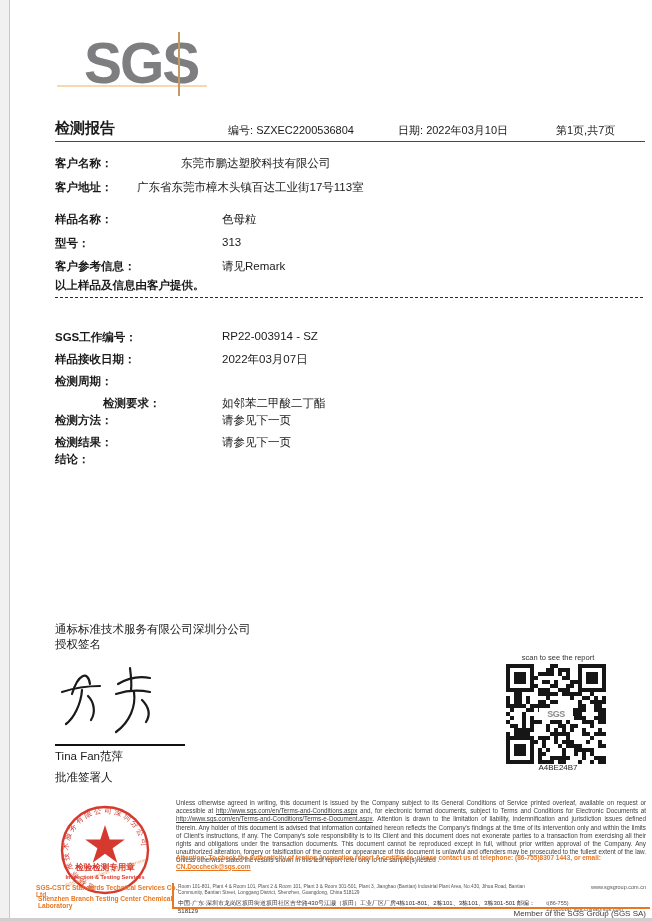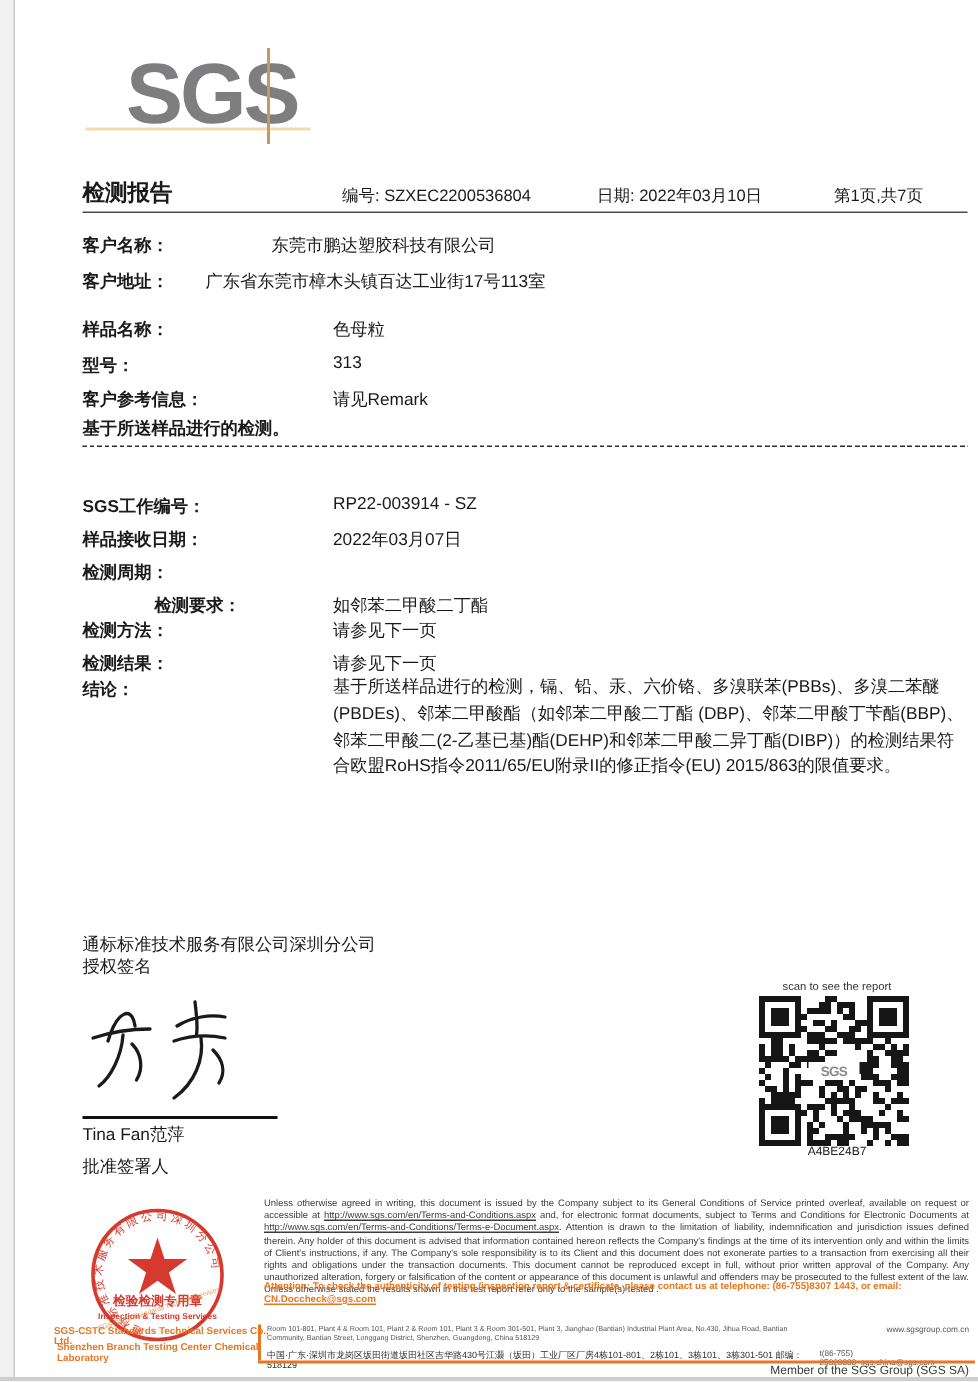--- a/index.html
+++ b/index.html
@@ -73,38 +73,37 @@
   <div class="abs row-val" style="left:137px;top:156px;margin-left:44px;">东莞市鹏达塑胶科技有限公司</div>
   <div class="abs row-lbl" style="left:55px;top:180px;">客户地址：</div>
   <div class="abs row-val" style="left:137px;top:180px;">广东省东莞市樟木头镇百达工业街17号113室</div>
 
   <div class="abs row-lbl" style="left:55px;top:212px;">样品名称：</div>
   <div class="abs row-val" style="left:222px;top:212px;">色母粒</div>
   <div class="abs row-lbl" style="left:55px;top:236px;">型号：</div>
   <div class="abs row-val" style="left:222px;top:236px;">313</div>
   <div class="abs row-lbl" style="left:55px;top:259px;">客户参考信息：</div>
   <div class="abs row-val" style="left:222px;top:259px;">请见Remark</div>
-  <div class="abs row-lbl" style="left:55px;top:278px;">基于所送样品进行的检测。</div>
+  <div class="abs row-lbl" style="left:55px;top:278px;">以上样品及信息由客户提供。</div>
 
   <div class="abs dashed"></div>
 
   <div class="abs row-lbl" style="left:55px;top:330px;">SGS工作编号：</div>
   <div class="abs row-val" style="left:222px;top:330px;">RP22-003914 - SZ</div>
   <div class="abs row-lbl" style="left:55px;top:352px;">样品接收日期：</div>
   <div class="abs row-val" style="left:222px;top:352px;">2022年03月07日</div>
   <div class="abs row-lbl" style="left:55px;top:374px;">检测周期：</div>
   <div class="abs row-lbl" style="left:55px;top:396px;margin-left:48px;">检测要求：</div>
   <div class="abs row-val" style="left:222px;top:396px;">如邻苯二甲酸二丁酯</div>
   <div class="abs row-lbl" style="left:55px;top:413px;">检测方法：</div>
   <div class="abs row-val" style="left:222px;top:413px;">请参见下一页</div>
   <div class="abs row-lbl" style="left:55px;top:435px;">检测结果：</div>
   <div class="abs row-val" style="left:222px;top:435px;">请参见下一页</div>
 
   <div class="abs row-lbl" style="left:55px;top:452px;">结论：</div>
-  <div class="abs conclusion">基于所送样品进行的检测，镉、铅、汞、六价铬、多溴联苯(PBBs)、多溴二苯醚(PBDEs)、邻苯二甲酸酯（如邻苯二甲酸二丁酯 (DBP)、邻苯二甲酸丁苄酯(BBP)、邻苯二甲酸二(2-乙基已基)酯(DEHP)和邻苯二甲酸二异丁酯(DIBP)）的检测结果符合欧盟RoHS指令2011/65/EU附录II的修正指令(EU) 2015/863的限值要求。</div>
 
   <div class="abs row-val" style="left:55px;top:622px;">通标标准技术服务有限公司深圳分公司</div>
   <div class="abs row-val" style="left:55px;top:637px;">授权签名</div>
 
   <svg class="abs" style="left:58px;top:660px;" width="140" height="82" viewBox="0 0 140 82">
     <g fill="none" stroke="#1a1a1a" stroke-width="2.2" stroke-linecap="round">
       <path d="M14,34 C20,14 30,10 32,24"></path>
       <path d="M4,32 C16,28 30,26 42,26"></path>
       <path d="M24,30 C23,44 16,58 8,64"></path>
       <path d="M30,36 C36,42 38,52 33,60"></path>

